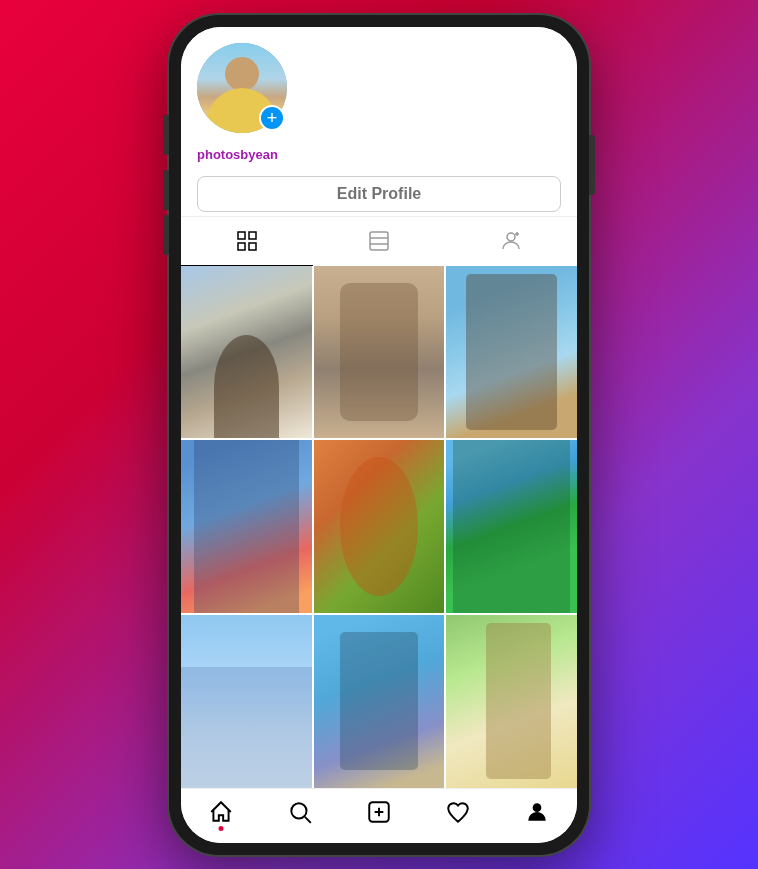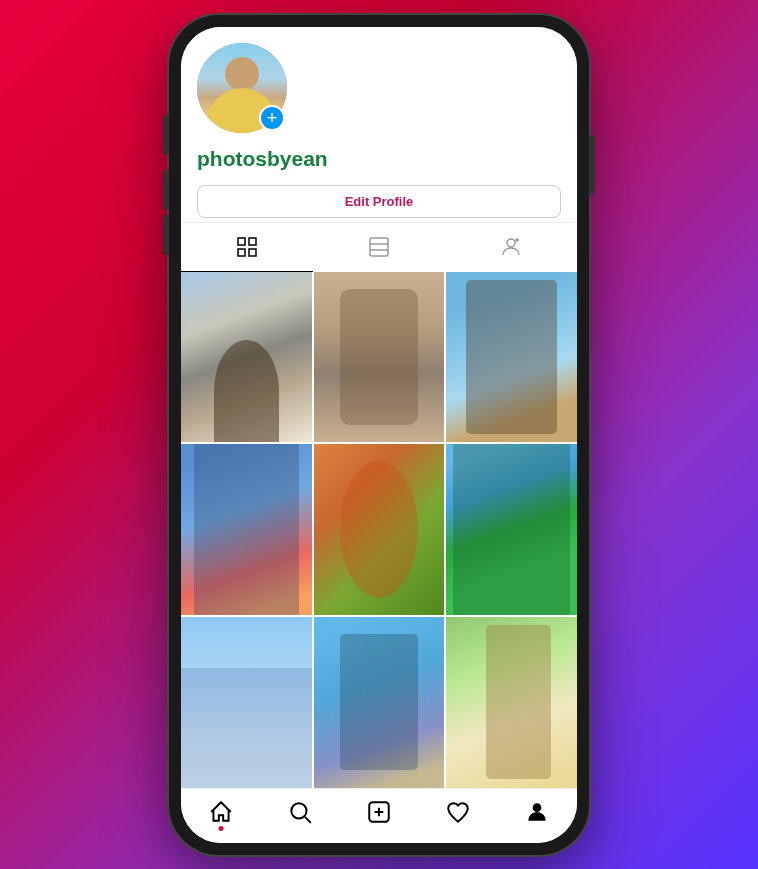--- a/index.html
+++ b/index.html
@@ -137,34 +137,34 @@
     .stat-number {
       font-size: 18px;
       font-weight: 700;
       color: #000;
     }
     .stat-label {
       font-size: 13px;
       color: #000;
     }
     .username {
-      font-size: 21px;
+      font-size: 13px;
       font-weight: 700;
-      color: #15803d;
+      color: #a21caf;
       margin-bottom: 14px;
     }
     .edit-profile-btn {
       width: 100%;
       padding: 8px;
       border: 1px solid #ccc;
       border-radius: 8px;
       background: #fff;
-      font-size: 13px;
+      font-size: 16px;
       font-weight: 600;
-      color: #be185d;
+      color: #737373;
       cursor: pointer;
       margin-bottom: 4px;
     }
     .tabs-row {
       display: flex;
       border-top: 1px solid #eee;
       margin: 0 -16px;
     }
     .tab-item {
       flex: 1;

